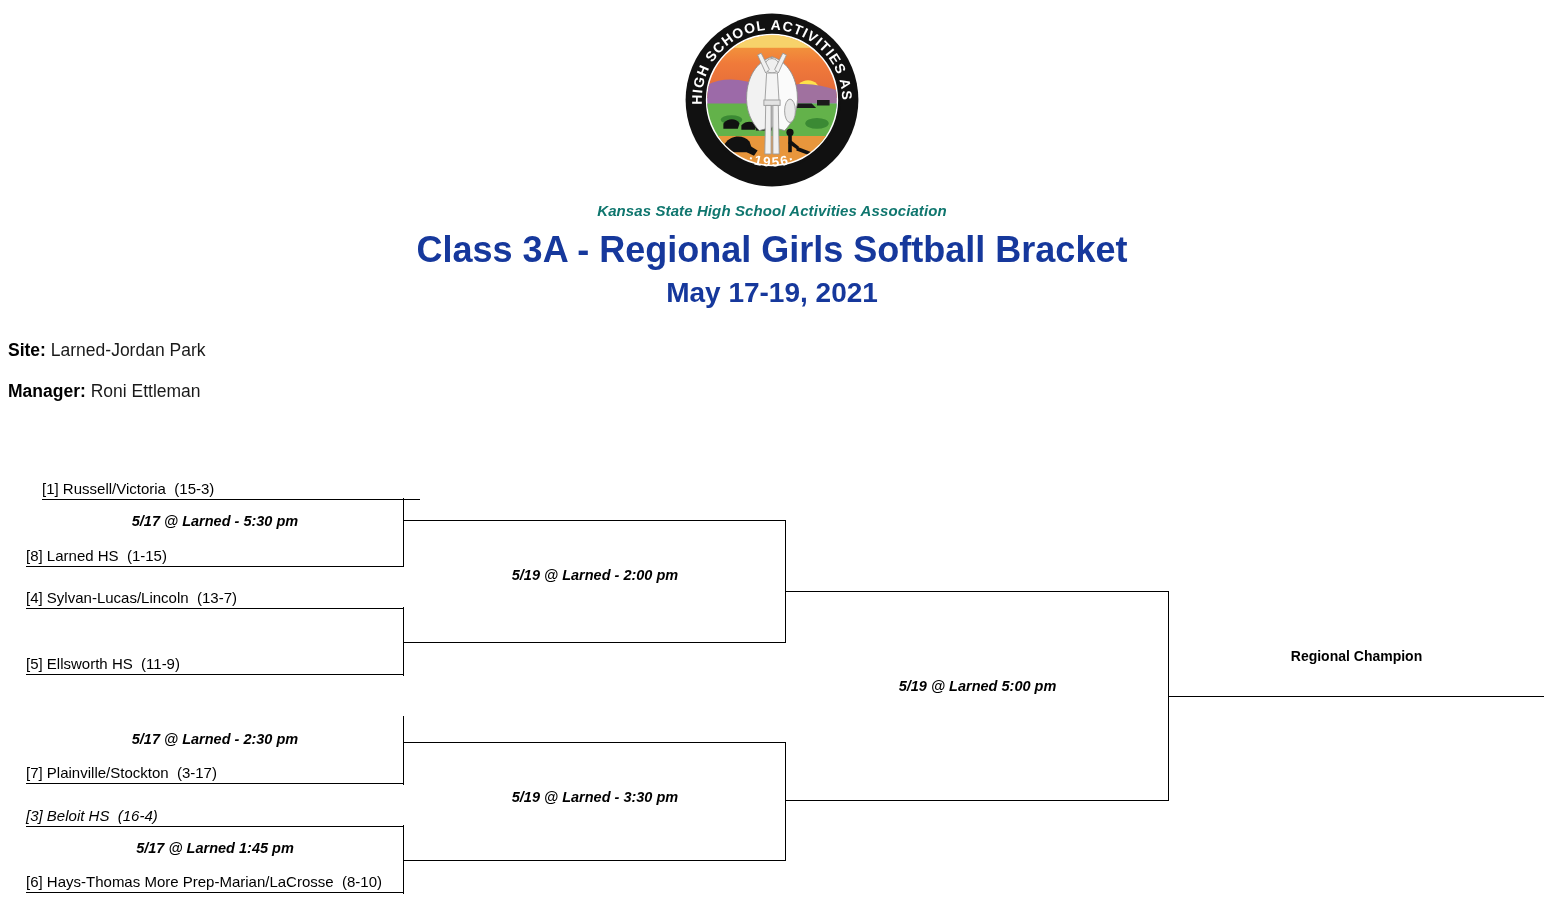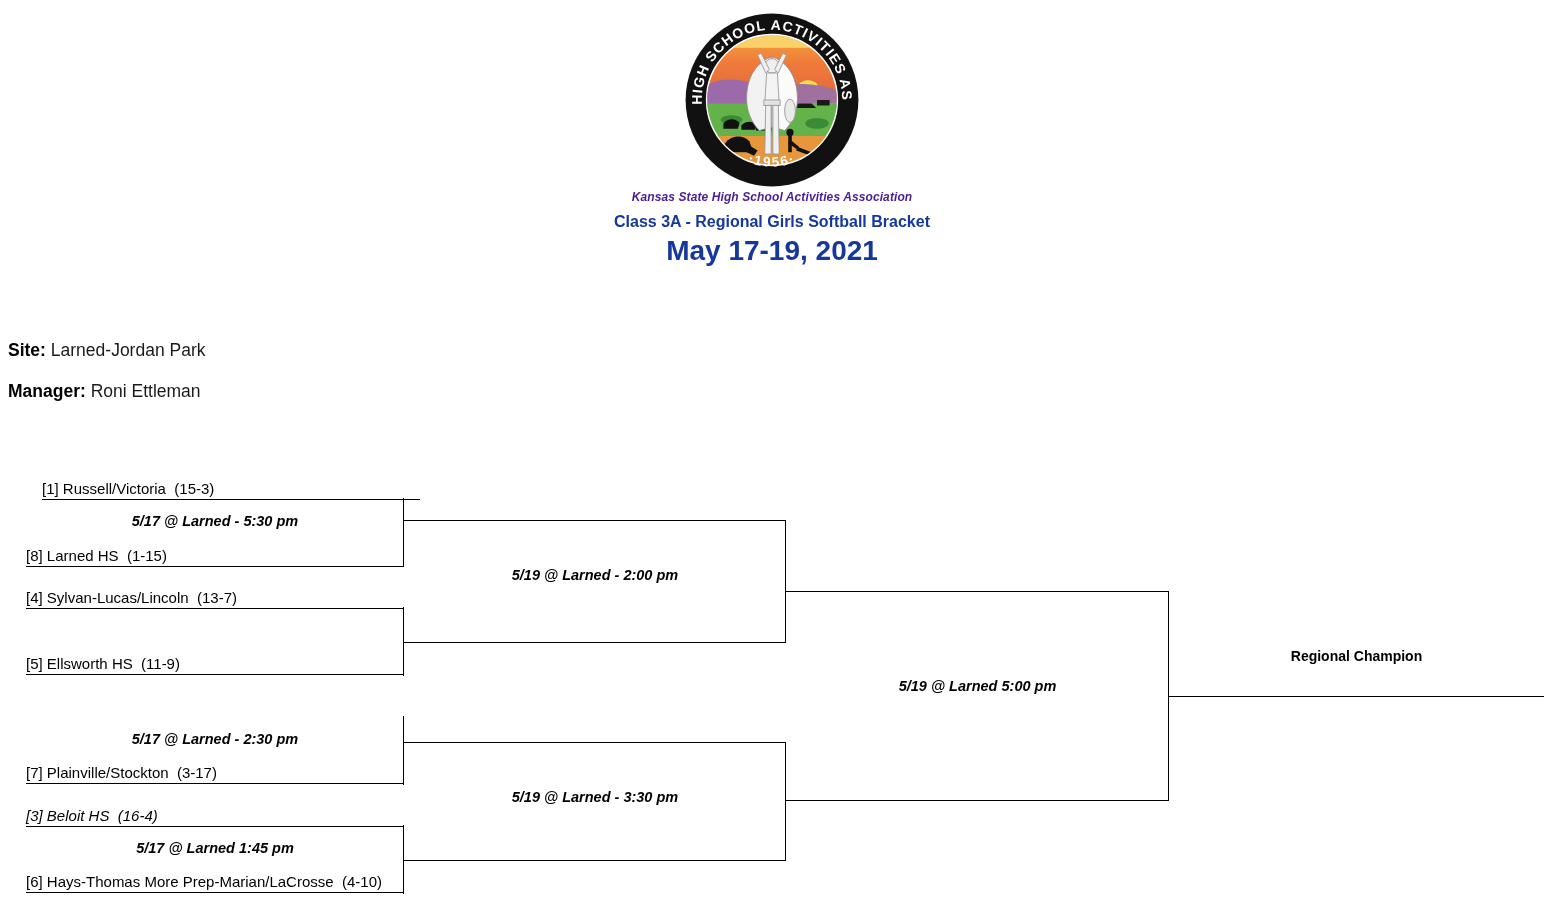--- a/index.html
+++ b/index.html
@@ -25,29 +25,30 @@
   #logo-wrap {
     margin-top: 10px;
     display: flex;
     justify-content: center;
   }
   .seal {
     width: 180px; height: 180px;
     display: block;
   }
   #assoc-name {
-    font-size: 12px;
+    margin-top: 12px;
+    font-size: 15px;
     font-weight: bold;
     font-style: italic;
-    color: #4c1d95;
+    color: #0f766e;
     letter-spacing: 0.1px;
   }
   #bracket-title {
     margin-top: 7px;
-    font-size: 16px;
+    font-size: 36px;
     font-weight: bold;
     color: #16389c;
     line-height: 1.33;
   }
   #bracket-dates {
     font-size: 28px;
     font-weight: bold;
     color: #16389c;
     line-height: 1.33;
   }
@@ -241,21 +242,21 @@
 
   <div class="slot" style="left:26px; top:806px; width:378px;font-style:italic;">
     <span>[3]</span>
     <span>Beloit HS</span>
     &nbsp;<span>(16-4)</span>
   </div>
   <div class="game-label" style="left:26px; top:840px; width:378px;">5/17 @ Larned 1:45 pm</div>
   <div class="slot" style="left:26px; top:872px; width:378px;">
     <span>[6]</span>
     <span>Hays-Thomas More Prep-Marian/LaCrosse</span>
-    &nbsp;<span>(4-10)</span>
+    &nbsp;<span>(8-10)</span>
   </div>
   <div class="vline" style="left:403px; top:825px; height:69px;"></div>
 
   <div class="hline" style="left:404px; top:520px; width:382px;"></div>
   <div class="hline" style="left:404px; top:642px; width:382px;"></div>
   <div class="vline" style="left:785px; top:520px; height:122px;"></div>
   <div class="game-label" style="left:404px; top:567px; width:382px;">5/19 @ Larned - 2:00 pm</div>
 
   <div class="hline" style="left:404px; top:742px; width:382px;"></div>
   <div class="hline" style="left:404px; top:860px; width:382px;"></div>

